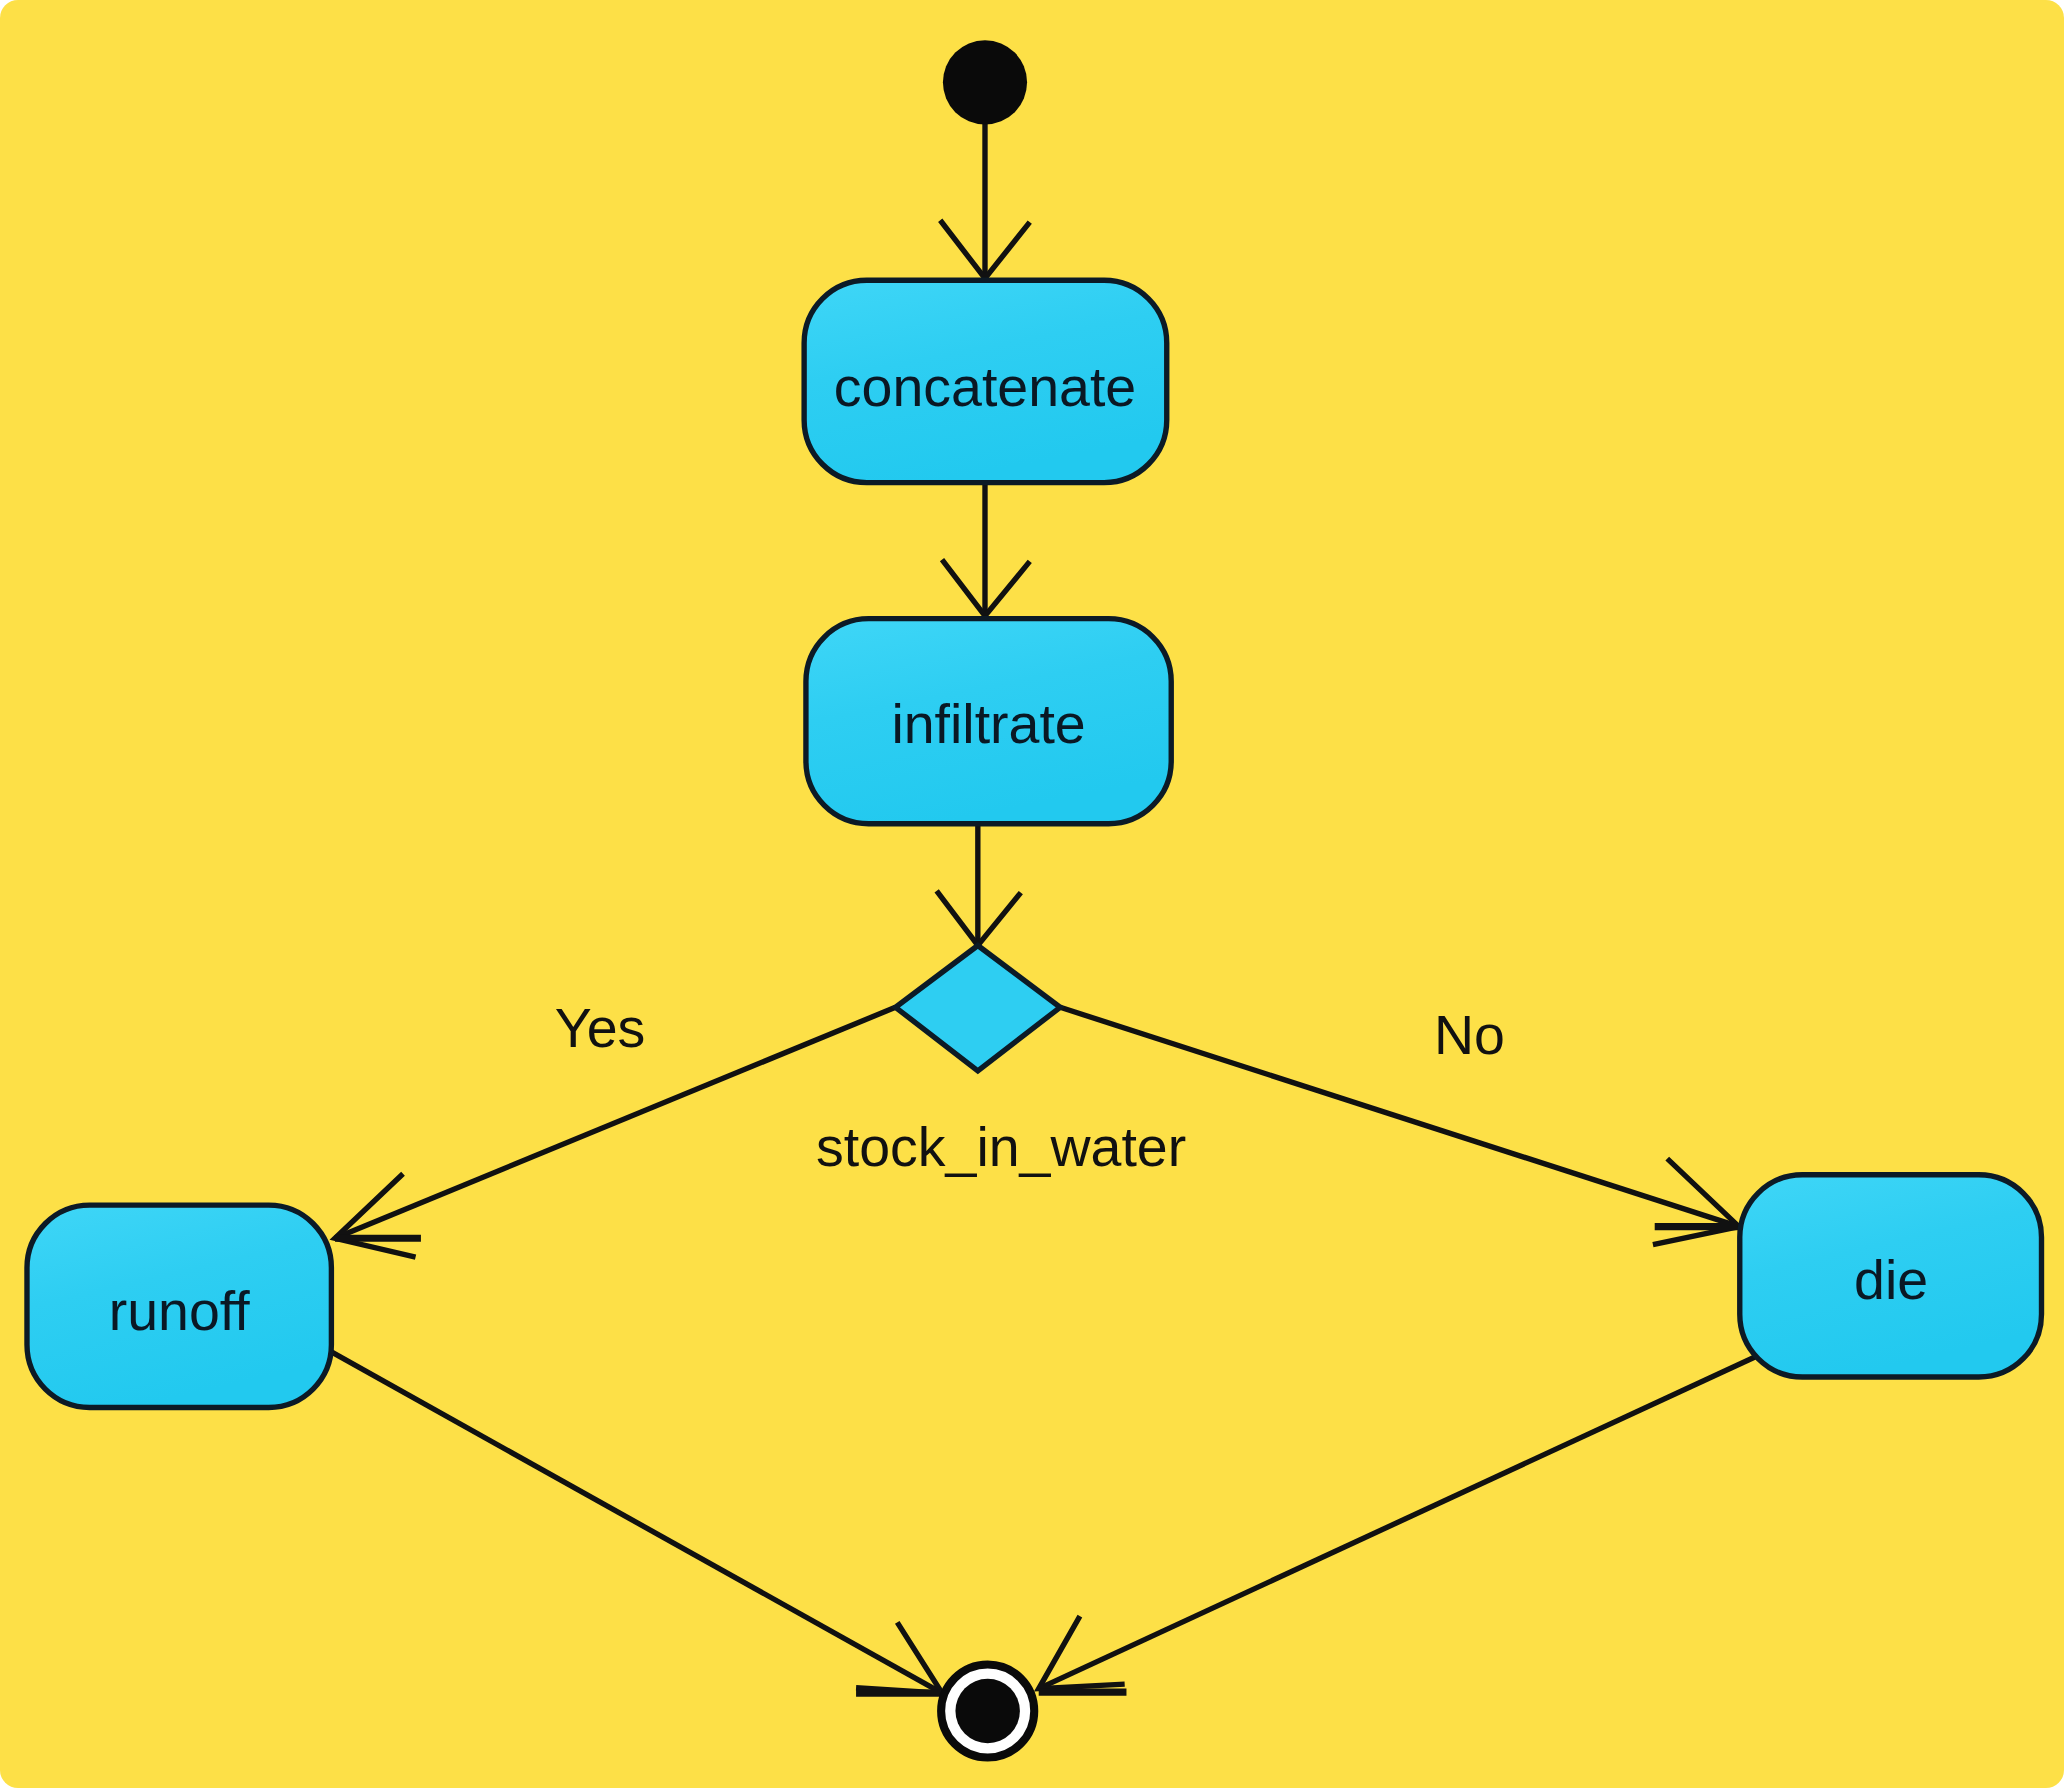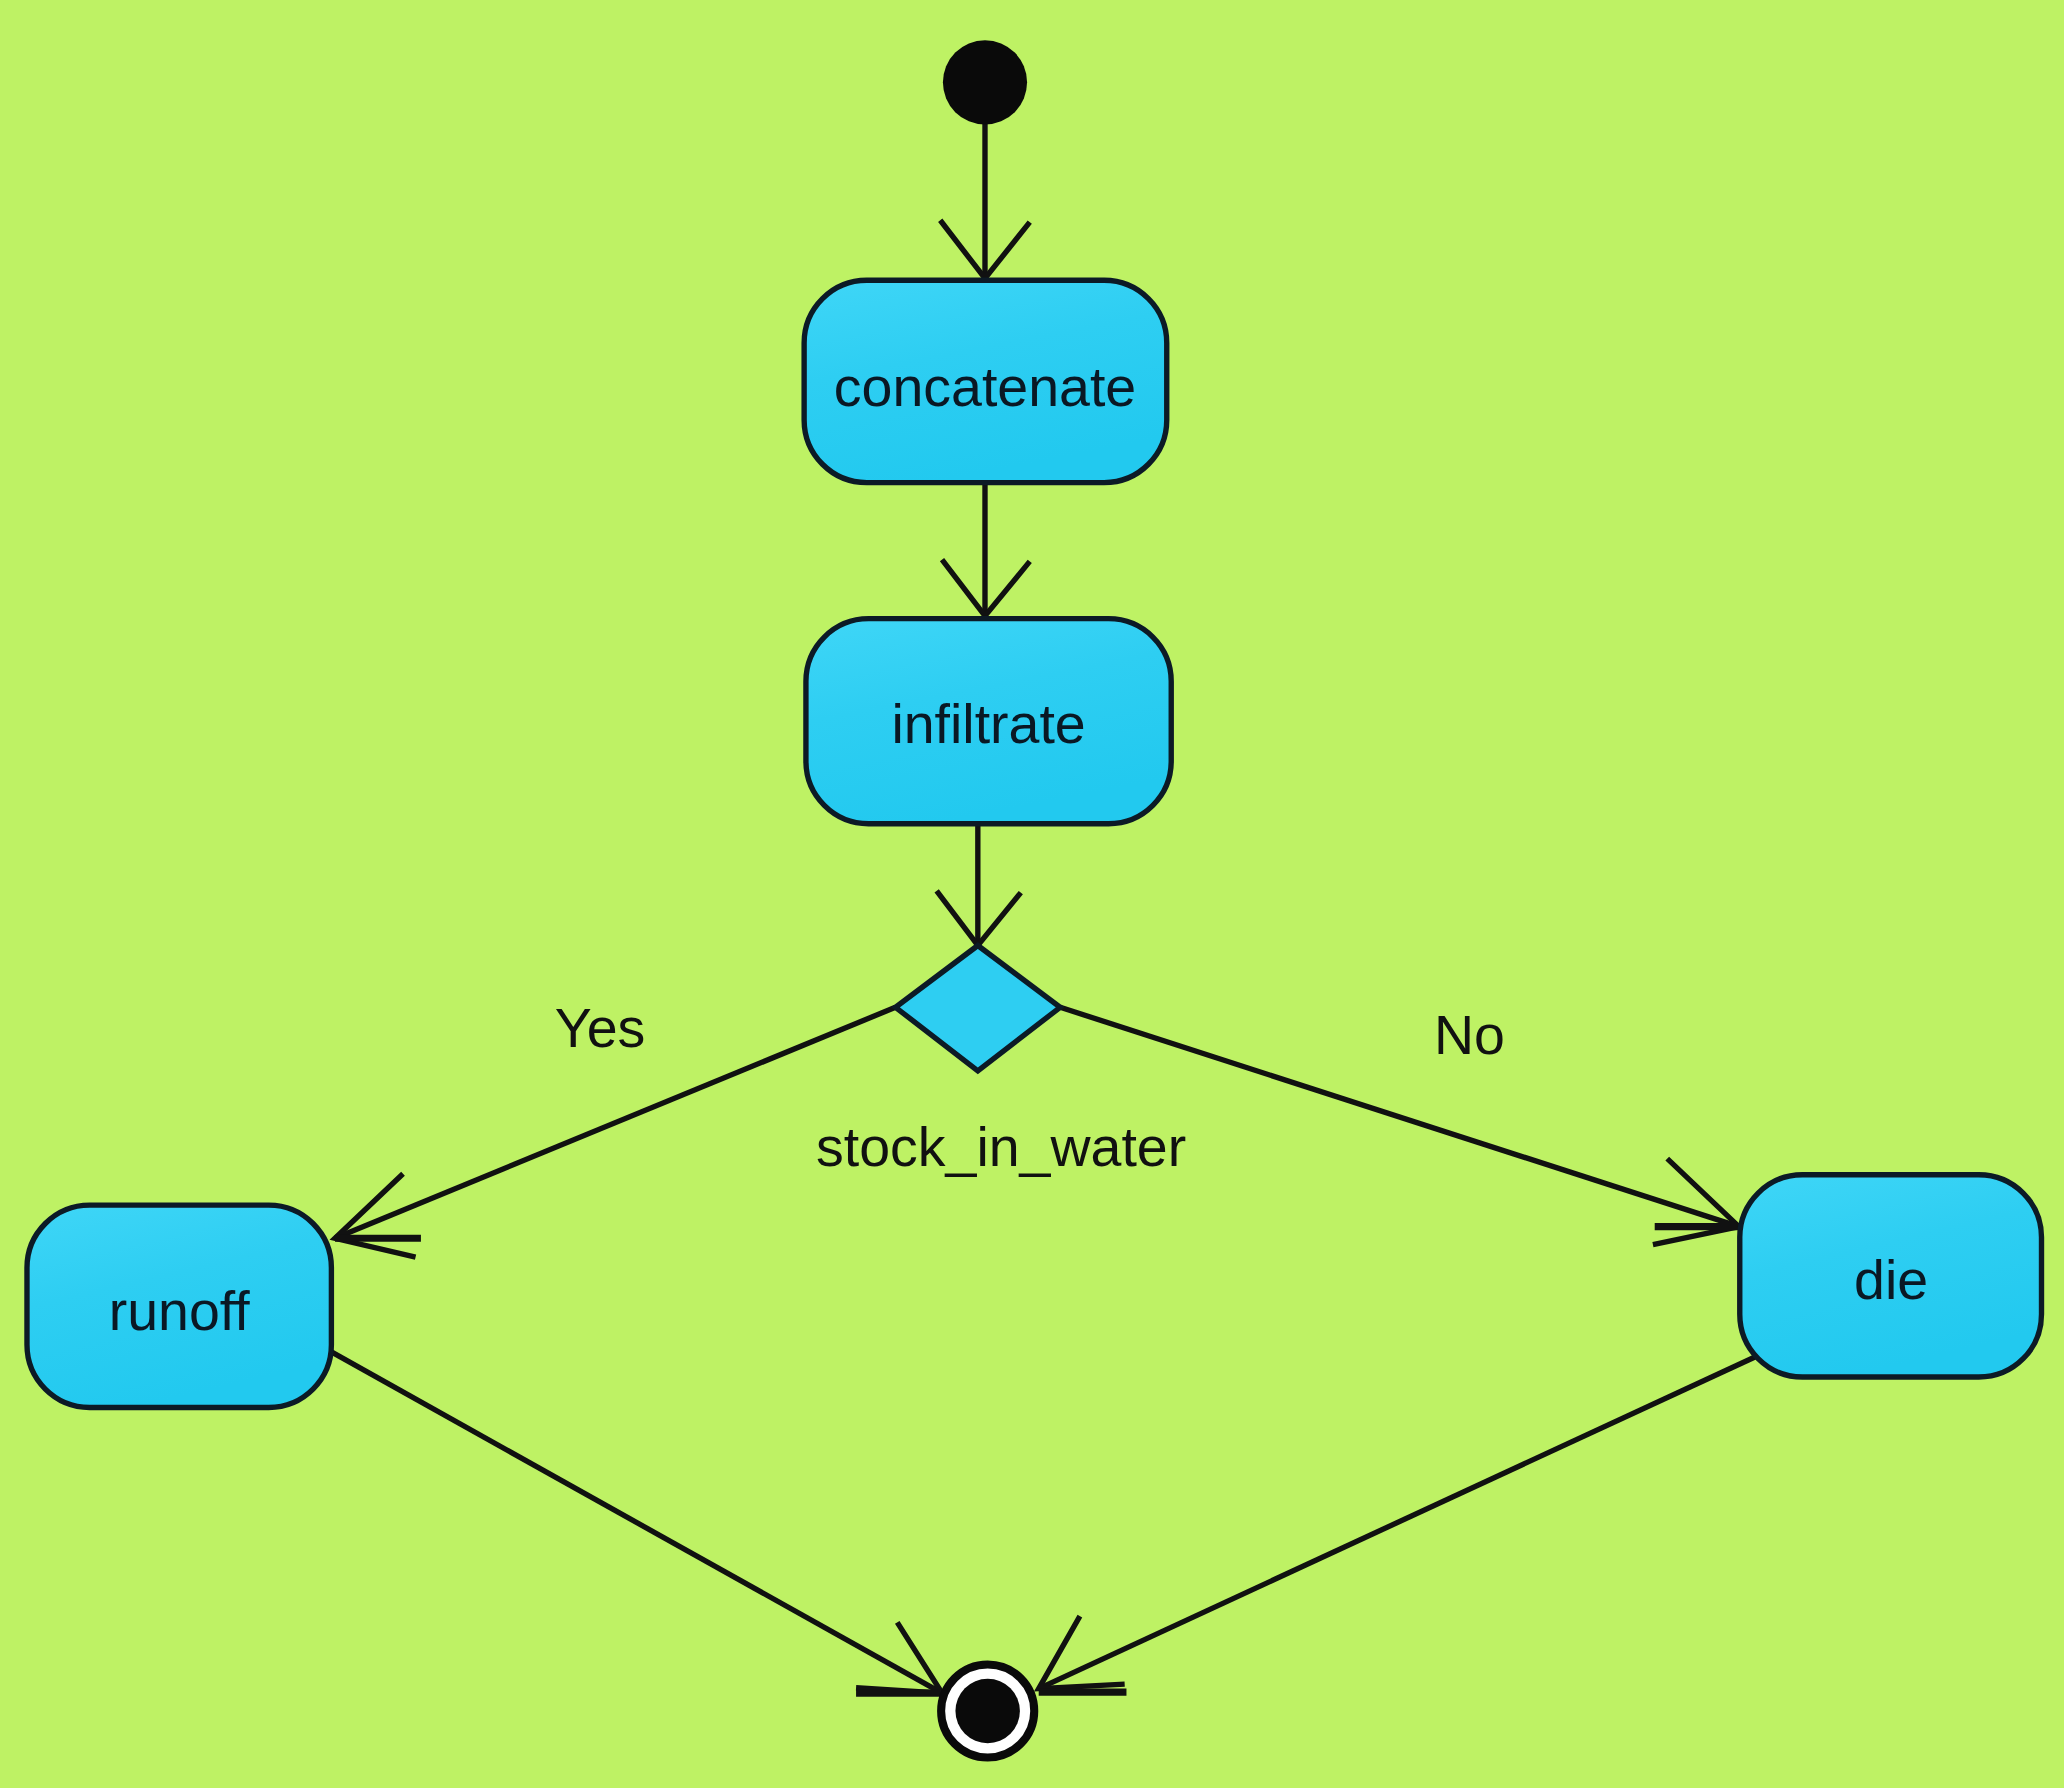--- a/index.html
+++ b/index.html
@@ -8,22 +8,23 @@
     padding: 0;
     background: #ffffff;
   }
   body {
     font-family: "Liberation Sans", sans-serif;
   }
   #diagram-root {
     position: relative;
     width: 2064px;
     height: 1788px;
-    background: #bef264;
+    background: #fde047;
     overflow: hidden;
+    border-radius: 18px;
   }
   #diagram-svg {
     position: absolute;
     left: 0;
     top: 0;
     width: 2064px;
     height: 1788px;
     display: block;
   }
   .node-label {

